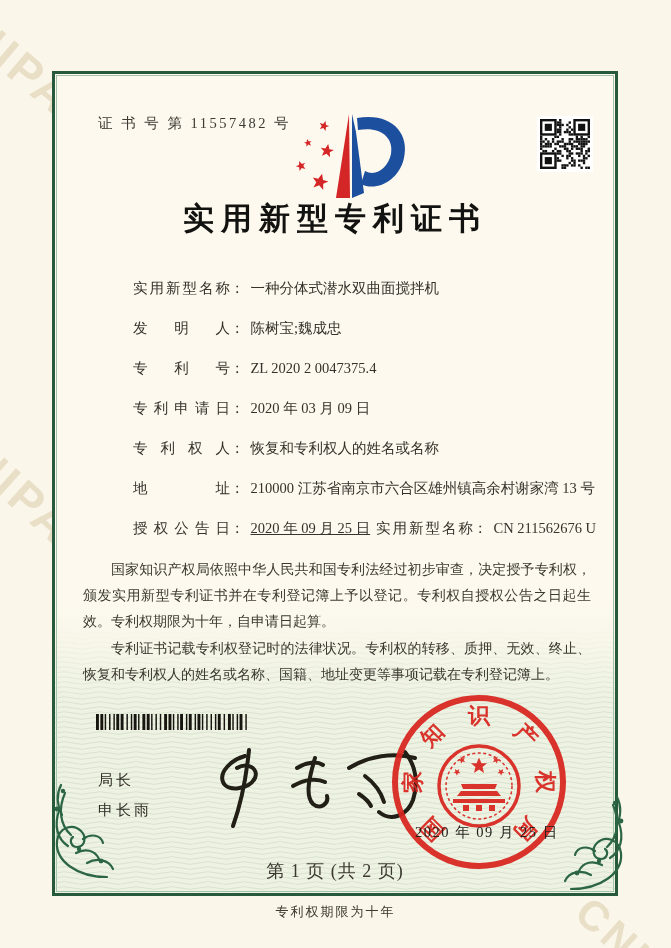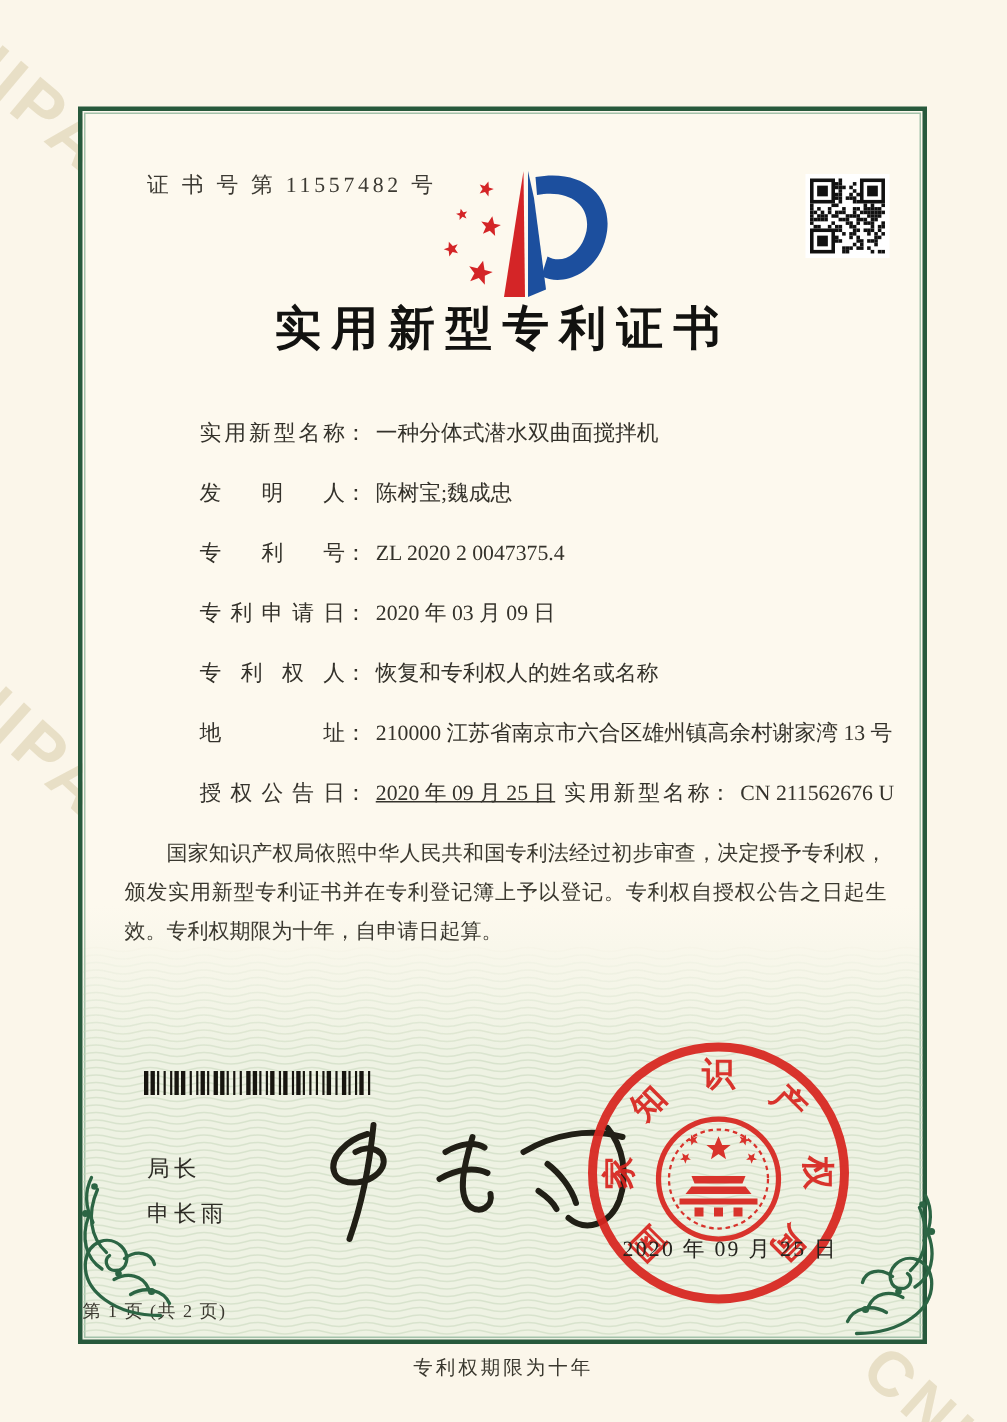--- a/index.html
+++ b/index.html
@@ -37,21 +37,21 @@
   .fcolon{display:inline-block;margin-right:6px;}
   .grant-row{position:relative;height:34px;font-size:14.5px;white-space:nowrap;text-decoration:underline;}
   .grant2{position:absolute;left:243px;top:0;}
   .paras{position:absolute;left:28px;top:483px;width:508px;font-size:14px;line-height:1.87;color:#3a382f;text-align:justify;}
   .paras p{margin:0;text-indent:2em;}
   .barcode{position:absolute;left:41px;top:640px;width:182px;height:16px;}
   .sig-block{position:absolute;left:43px;top:691px;font-size:15px;color:#2e2c26;line-height:30px;letter-spacing:3px;}
   .autograph{position:absolute;left:138px;top:668px;width:235px;height:95px;}
   .seal{position:absolute;left:334px;top:618px;width:180px;height:180px;opacity:.93;}
   .seal-date{position:absolute;left:360px;top:749px;font-size:14.5px;letter-spacing:1.5px;color:#24231e;}
-  .page-info{position:absolute;left:0;bottom:10px;width:100%;font-size:12px;color:#3a382f;letter-spacing:1px;}
+  .page-info{position:absolute;left:0;bottom:10px;width:100%;text-align:center;font-size:18px;color:#3a382f;letter-spacing:1px;}
   .footer-note{position:absolute;left:0;top:903px;width:100%;text-align:center;font-size:13px;color:#3a382f;letter-spacing:2px;z-index:2;}
   .ornament{position:absolute;width:102px;height:98px;z-index:3;}
   .orn-left{left:40px;top:780px;}
 </style>
 </head>
 <body>
 
 <span class="wm" style="left:-38px;top:-18px;font-size:46px;color:#e8dfc6;transform:rotate(40deg);">CNIPA</span>
 <span class="wm" style="left:196px;top:118px;font-size:42px;color:#f0e8d4;transform:rotate(48deg);">CNIPA</span>
 <span class="wm" style="left:412px;top:262px;font-size:42px;color:#ece9d8;transform:rotate(46deg);">CNIPA</span>
@@ -321,20 +321,21 @@
         <span class="flabel">授权公告日</span><span class="fcolon">：</span><span>2020 年 09 月 25 日</span>
       </span>
       <span class="grant2">
         <span class="flabel">实用新型名称</span><span class="fcolon">：</span><span>CN 211562676 U</span>
       </span>
     </div>
   </div>
 
   <div class="paras">
     <p>国家知识产权局依照中华人民共和国专利法经过初步审查，决定授予专利权，颁发实用新型专利证书并在专利登记簿上予以登记。专利权自授权公告之日起生效。专利权期限为十年，自申请日起算。</p>
+    <p>专利证书记载专利权登记时的法律状况。专利权的转移、质押、无效、终止、恢复和专利权人的姓名或名称、国籍、地址变更等事项记载在专利登记簿上。</p>
   </div>
 
   <svg class="barcode" id="barcode" viewBox="0 0 182 16">
       <rect x="0.00" y="0" width="2.90" height="16" fill="#17150f"></rect>
       <rect x="4.35" y="0" width="2.90" height="16" fill="#17150f"></rect>
       <rect x="8.70" y="0" width="1.45" height="16" fill="#17150f"></rect>
       <rect x="13.05" y="0" width="1.45" height="16" fill="#17150f"></rect>
       <rect x="17.40" y="0" width="1.45" height="16" fill="#17150f"></rect>
       <rect x="20.30" y="0" width="2.90" height="16" fill="#17150f"></rect>
       <rect x="24.65" y="0" width="2.90" height="16" fill="#17150f"></rect>

